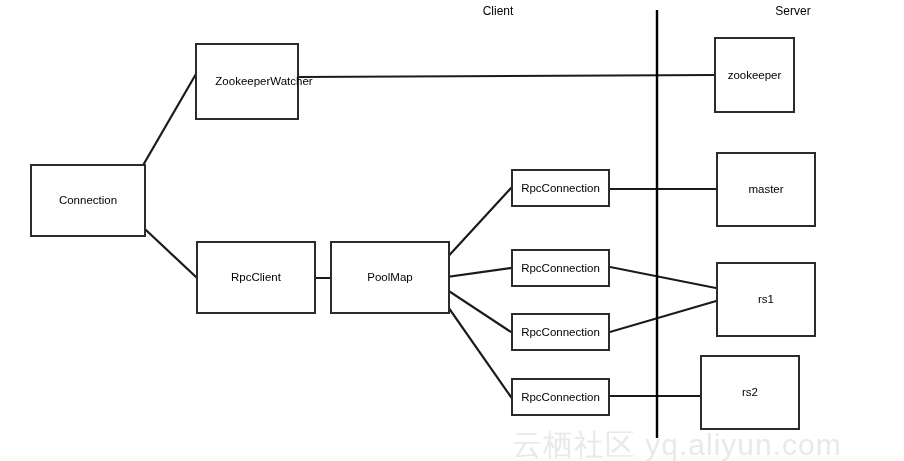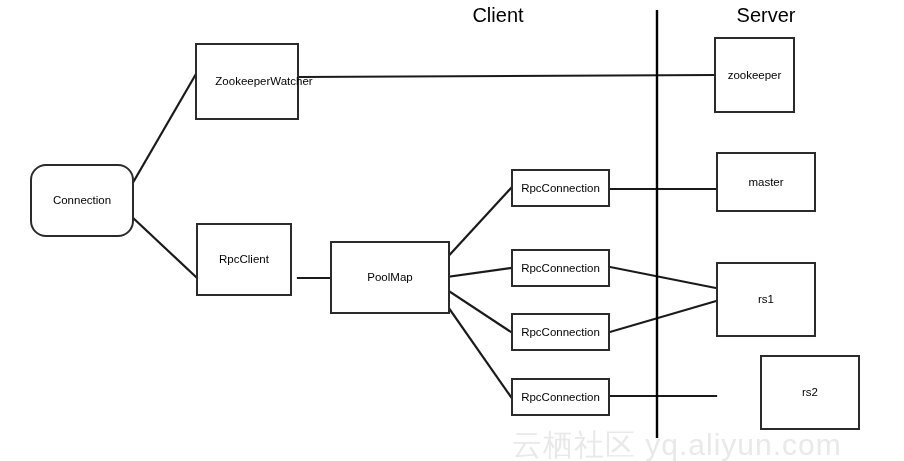--- a/index.html
+++ b/index.html
@@ -35,21 +35,21 @@
     text-align: center;
     color: #000000;
     font-size: 11.5px;
     line-height: 1.25;
     padding: 0 3px;
     z-index: 3;
   }
   .lane-title {
     position: absolute;
     color: #000000;
-    font-size: 20px;
+    font-size: 12px;
     white-space: nowrap;
     transform: translateX(-50%);
     z-index: 4;
   }
   .watermark {
     position: absolute;
     left: 512px;
     top: 425px;
     font-size: 30px;
     letter-spacing: 1px;
@@ -81,55 +81,55 @@
         <line x1="610" y1="267" x2="716" y2="288" stroke="#1a1a1a" stroke-width="2.2" stroke-linecap="square"></line>
         <line x1="610" y1="332" x2="716" y2="301" stroke="#1a1a1a" stroke-width="2.2" stroke-linecap="square"></line>
         <line x1="610" y1="396" x2="716" y2="396" stroke="#1a1a1a" stroke-width="2.2" stroke-linecap="square"></line>
       </g>
     <g id="divider-layer">
         <line x1="657" y1="10" x2="657" y2="438" stroke="#000000" stroke-width="2.4"></line>
       </g>
   </svg>
 
   <div id="node-layer">
-      <div class="node-box" style="left: 30px; top: 164px; width: 104px; height: 73px; border-color: rgb(43, 43, 43); border-radius: 16px;">
+      <div class="node-box" style="left: 30px; top: 164px; width: 116px; height: 73px; border-color: rgb(43, 43, 43);">
         <span>Connection</span>
       </div>
       <div class="node-box" style="left: 195px; top: 43px; width: 104px; height: 77px; border-color: rgb(43, 43, 43); padding-left: 37px;">
         <span>ZookeeperWatcher</span>
       </div>
-      <div class="node-box" style="left: 196px; top: 223px; width: 96px; height: 73px; border-color: rgb(43, 43, 43); justify-content: center;">
+      <div class="node-box" style="left: 196px; top: 241px; width: 120px; height: 73px; border-color: rgb(43, 43, 43); justify-content: center;">
         <span>RpcClient</span>
       </div>
       <div class="node-box" style="left: 330px; top: 241px; width: 120px; height: 73px; border-color: rgb(43, 43, 43);">
         <span>PoolMap</span>
       </div>
       <div class="node-box" style="left: 511px; top: 169px; width: 99px; height: 38px; border-color: rgb(43, 43, 43);">
         <span>RpcConnection</span>
       </div>
       <div class="node-box" style="left: 511px; top: 249px; width: 99px; height: 38px; border-color: rgb(43, 43, 43);">
         <span>RpcConnection</span>
       </div>
       <div class="node-box" style="left: 511px; top: 313px; width: 99px; height: 38px; border-color: rgb(43, 43, 43);">
         <span>RpcConnection</span>
       </div>
       <div class="node-box" style="left: 511px; top: 378px; width: 99px; height: 38px; border-color: rgb(43, 43, 43);">
         <span>RpcConnection</span>
       </div>
       <div class="node-box" style="left: 714px; top: 37px; width: 81px; height: 76px; border-color: rgb(43, 43, 43);">
         <span>zookeeper</span>
       </div>
-      <div class="node-box" style="left: 716px; top: 152px; width: 100px; height: 60px; border-color: rgb(43, 43, 43);">
+      <div class="node-box" style="left: 716px; top: 152px; width: 100px; height: 75px; border-color: rgb(43, 43, 43);">
         <span>master</span>
       </div>
       <div class="node-box" style="left: 716px; top: 262px; width: 100px; height: 75px; border-color: rgb(43, 43, 43);">
         <span>rs1</span>
       </div>
-      <div class="node-box" style="left: 760px; top: 355px; width: 100px; height: 75px; border-color: rgb(43, 43, 43);">
+      <div class="node-box" style="left: 700px; top: 355px; width: 100px; height: 75px; border-color: rgb(43, 43, 43);">
         <span>rs2</span>
       </div>
     </div>
   <div id="title-layer">
       <div class="lane-title" style="left: 498px; top: 4px;">Client</div>
-      <div class="lane-title" style="left: 766px; top: 4px;">Server</div>
+      <div class="lane-title" style="left: 793px; top: 4px;">Server</div>
     </div>
 
 </div>
 
 </body></html>

